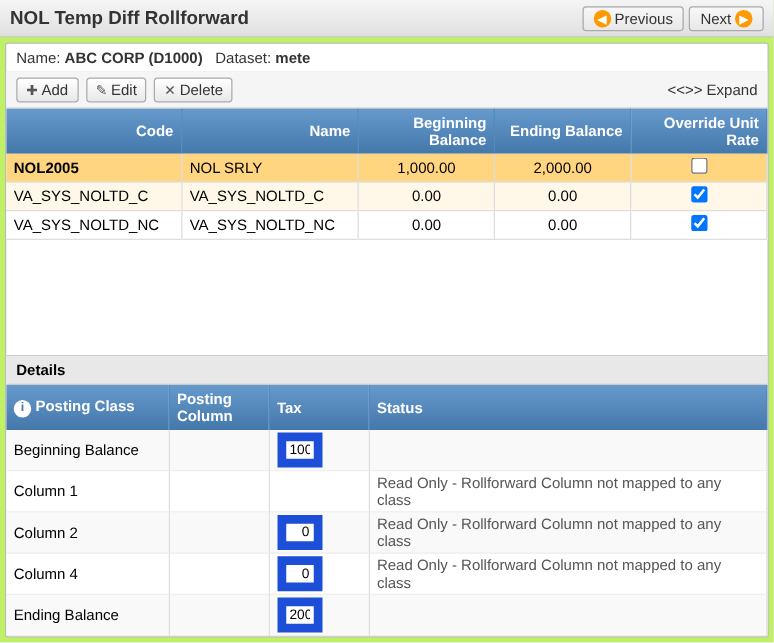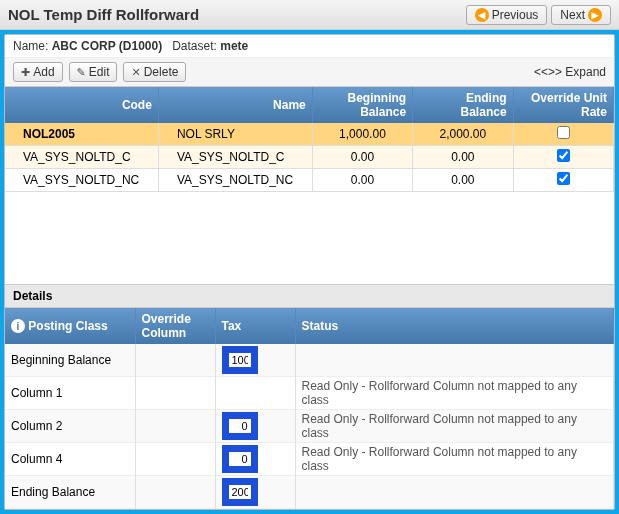--- a/index.html
+++ b/index.html
@@ -1,21 +1,21 @@
 <!DOCTYPE html>
 <html><head>
   <meta charset="utf-8">
   <style>
     * { box-sizing: border-box; margin: 0; padding: 0; font-family: Arial, sans-serif; font-size: 12px; }
     body { background: #e8e8e8; width: 619px; height: 514px; overflow: hidden; }
 
     .main-container {
       width: 619px;
       height: 514px;
-      background: #0ea5e9;
+      background: #bef264;
       display: flex;
       flex-direction: column;
     }
 
     
     .header-bar {
       background: linear-gradient(to bottom, #f5f5f5, #e0e0e0);
       border-bottom: 1px solid #ccc;
       padding: 4px 8px;
       display: flex;
@@ -152,21 +152,21 @@
 
     .main-table tbody tr.row-alt {
       background: #fff8e8;
     }
 
     .main-table tbody tr.row-white {
       background: #ffffff;
     }
 
     .main-table tbody td {
-      padding: 3px 18px;
+      padding: 3px 6px;
       border-right: 1px solid #ddd;
       font-size: 12px;
     }
 
     .main-table tbody td.num {
       text-align: center;
     }
 
     .main-table tbody td.center {
       text-align: center;
@@ -353,21 +353,21 @@
 
     <div class="details-section">
       <div class="details-header">Details</div>
       <table class="details-table">
         <thead>
           <tr>
             <th class="det-col-label">
               <span class="info-icon">i</span>
               Posting Class
             </th>
-            <th class="det-col-col">Override Column</th>
+            <th class="det-col-col">Posting Column</th>
             <th class="det-col-tax">Tax</th>
             <th class="det-col-status">Status</th>
           </tr>
         </thead>
         <tbody id="details-table-body">
         <tr>
               <td>Beginning Balance</td>
               <td></td>
               <td><input type="text" class="details-input" value="1000" style=""></td>
               <td class="read-only-text"></td>

